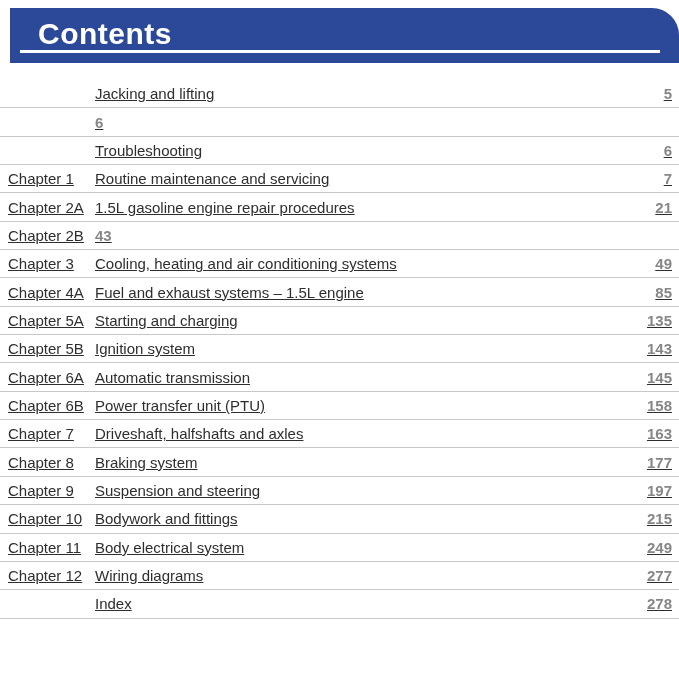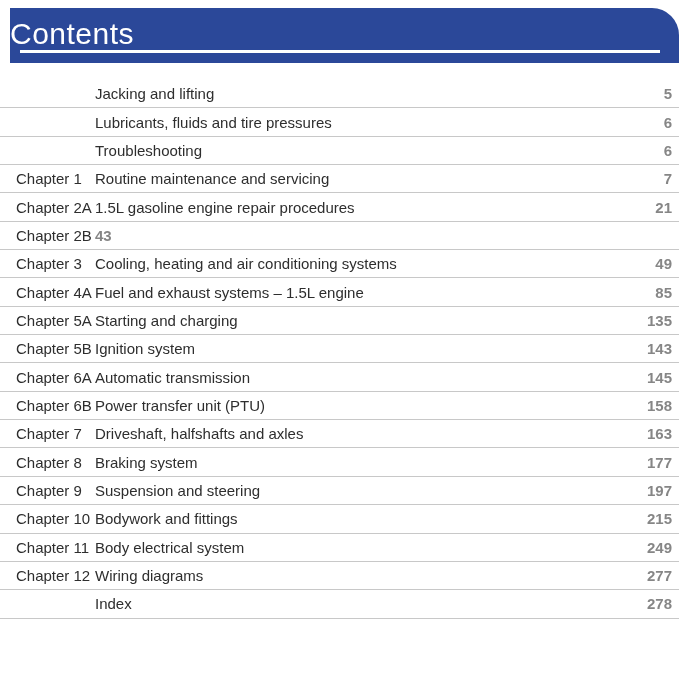--- a/index.html
+++ b/index.html
@@ -16,23 +16,23 @@
 
   .header{
     position:absolute;
     left:10px; top:8px; right:0;
     height:55px;
     background:var(--header-bg);
     border-top-right-radius:27px;
   }
   .header-title{
     position:absolute;
-    left:0; top:9px;
+    left:28px; top:9px;
     font-size:30px;
-    font-weight:normal;
+    font-weight:bold;
     letter-spacing:0.5px;
     color:var(--header-text);
   }
   .header-underline{
     position:absolute;
     left:10px; right:19px; top:42px;
     height:3px;
     background:var(--header-text);
   }
 
@@ -41,24 +41,25 @@
     left:0; right:0; top:80px;
   }
   .row{
     height:28.35px;
     display:flex;
     align-items:center;
     border-bottom:1px solid var(--separator);
     font-size:15px;
     color:var(--row-text);
     background:var(--page-bg);
+    text-decoration:underline;
   }
   .chapter{
     width:95px;
-    padding-left:16px;
+    padding-left:8px;
     flex:0 0 auto;
     white-space:nowrap;
   }
   .title{
     flex:1 1 auto;
     white-space:nowrap;
     overflow:hidden;
   }
   .page{
     flex:0 0 auto;
@@ -77,21 +78,20 @@
 
 <div class="toc">
   <div class="row">
     <span class="chapter"></span>
     <span class="title">Jacking and lifting</span>
     <span class="page">5</span>
   </div>
 
   <div class="row">
     <span class="chapter"></span>
-    <span class="title">Lubricants, fluids and tire pressures</span>
     <span class="page">6</span>
   </div>
 
   <div class="row">
     <span class="chapter"></span>
     <span class="title">Troubleshooting</span>
     <span class="page">6</span>
   </div>
 
   <div class="row">

